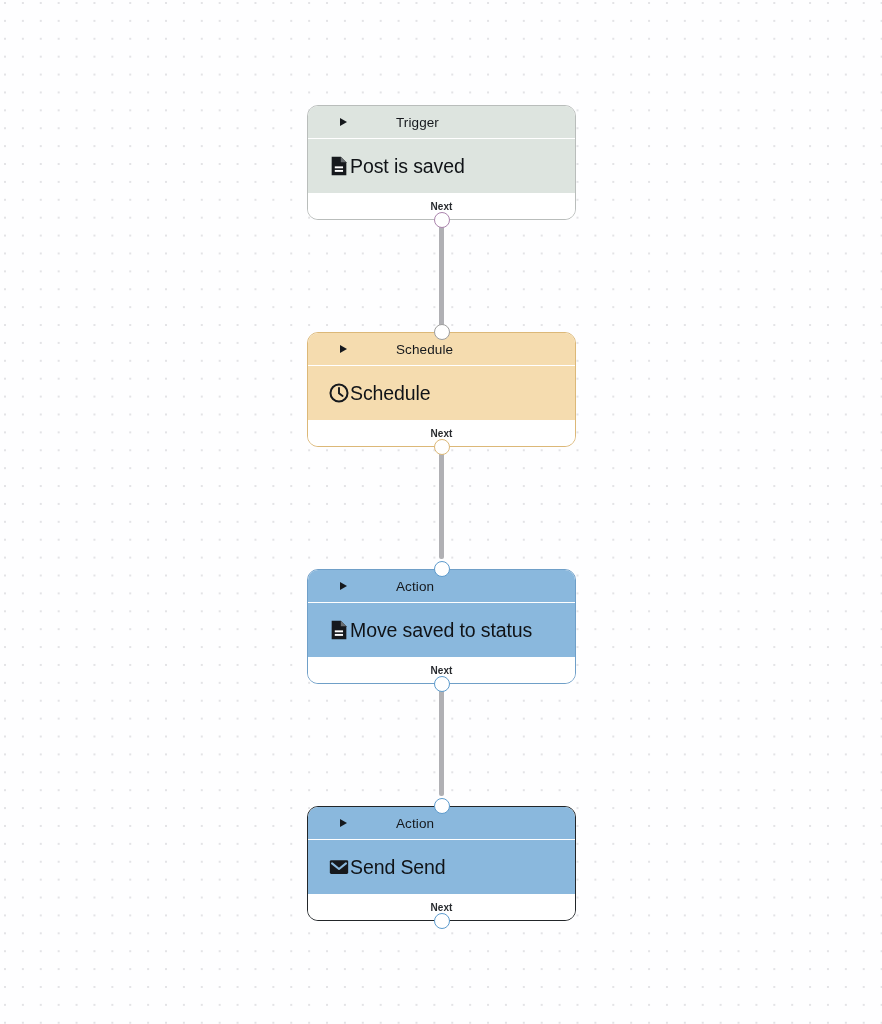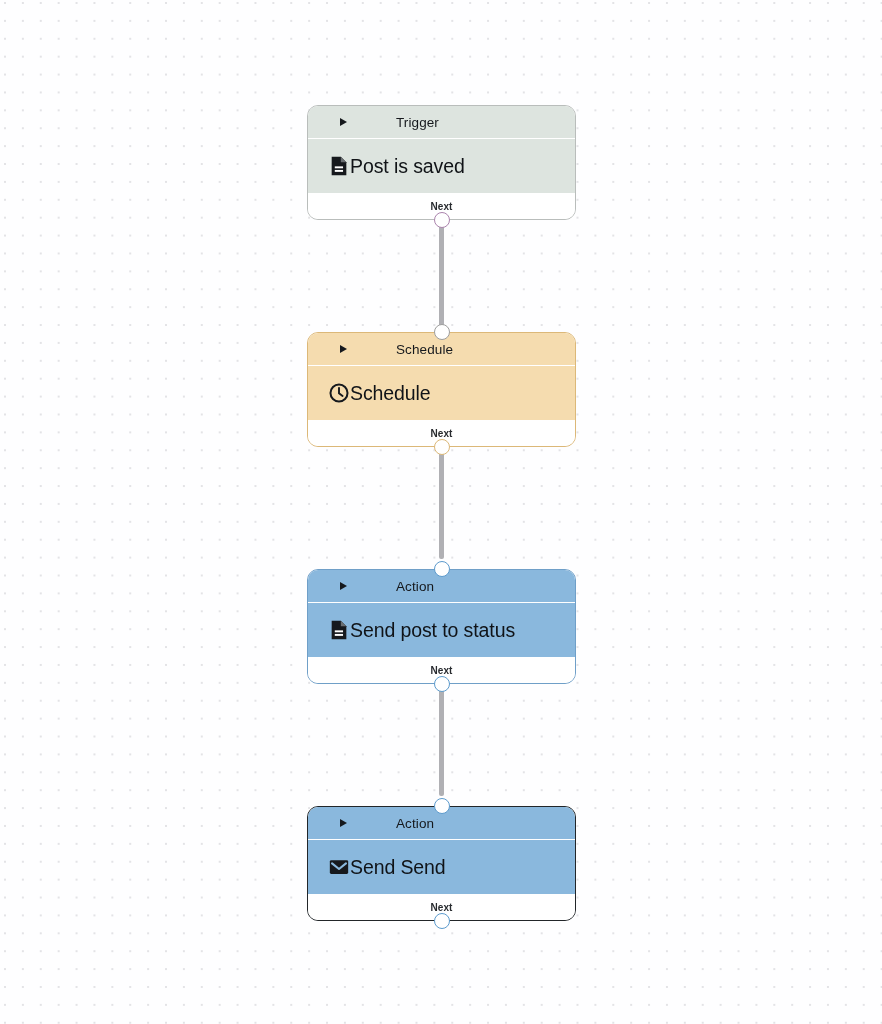--- a/index.html
+++ b/index.html
@@ -226,21 +226,21 @@
           <span>Action</span>
         </div>
         <div class="node-divider"></div>
         <div class="node-body">
           <svg class="node-icon" viewBox="0 0 24 24">
             <path d="M4 2 h10 l6 6 v14 H4 Z" fill="#16191d"></path>
             <path d="M14 2 l6 6 h-6 Z" fill="#6b6f73"></path>
             <rect x="7.4" y="12.4" width="9" height="2.1" fill="#ffffff"></rect>
             <rect x="7.4" y="16.3" width="9" height="2.1" fill="#ffffff"></rect>
           </svg>
-          <span class="node-title">Send post to status</span>
+          <span class="node-title">Move saved to status</span>
         </div>
         <div class="node-footer">Next</div>
       </div>
       <div class="port bottom blue"></div>
     </div>
 
     <div class="link" style="height:112px;">
       <div class="link-line"></div>
     </div>
 

